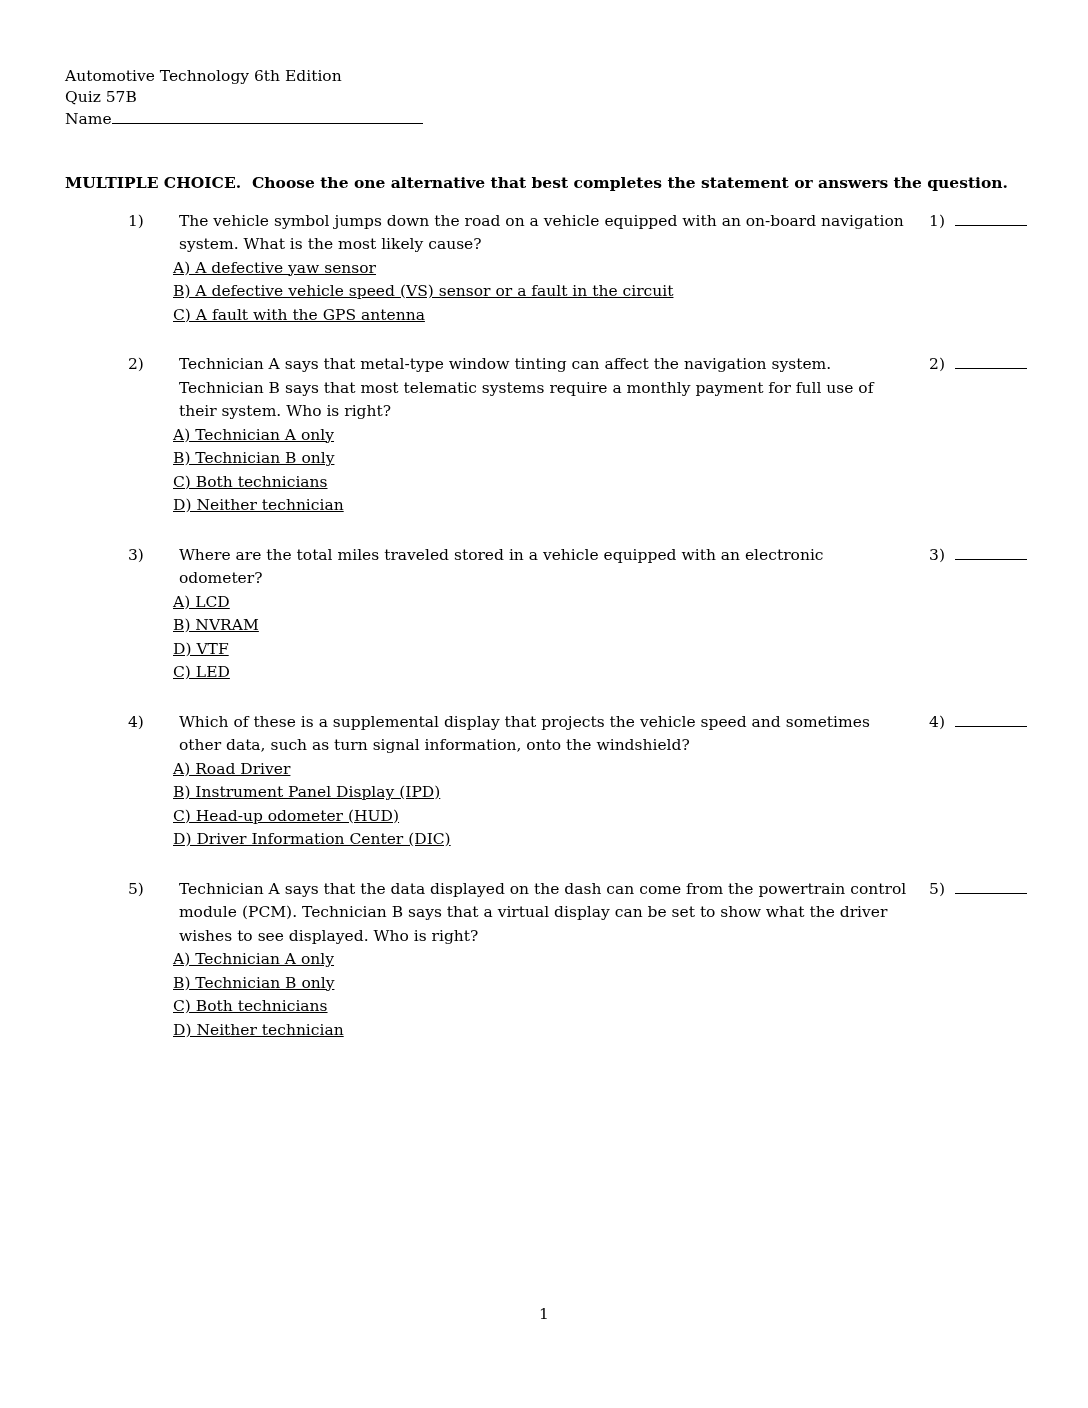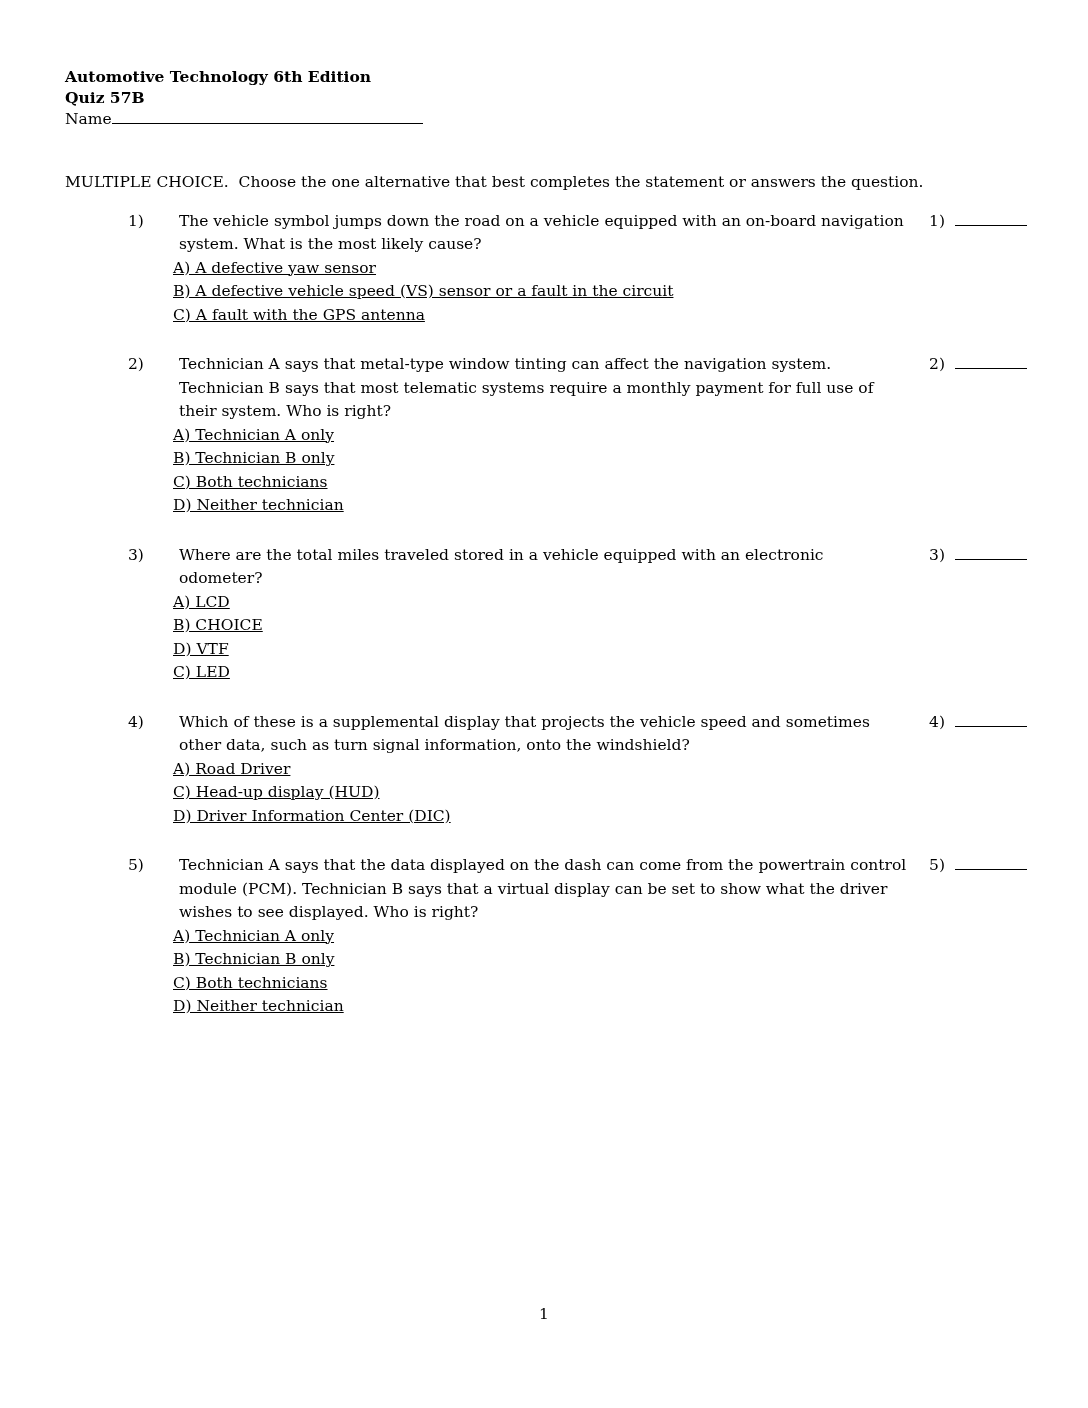--- a/index.html
+++ b/index.html
@@ -15,34 +15,33 @@
     padding: 66px 61px 0 65px;
     background: #ffffff;
     color: #000000;
     font-family: "DejaVu Serif", "Liberation Serif", serif;
     font-size: 15.5px;
     line-height: 23.5px;
     overflow: hidden;
   }
   .doc-title, .doc-subtitle {
     line-height: 21px;
-    font-weight: bold;
   }
   .name-row {
     height: 20px;
   }
   .name-line {
     display: inline-block;
     width: 311px;
     height: 15px;
     border-bottom: 1.4px solid #000000;
   }
   .instructions {
     margin-top: 43px;
-    font-weight: normal;
+    font-weight: bold;
     white-space: pre;
   }
   .questions {
     margin-top: 15px;
   }
   .question {
     display: flex;
     margin-left: 63px;
     margin-bottom: 26px;
   }
@@ -140,39 +139,40 @@
     </section>
 
     <section class="question">
       <div class="q-main">
         <div class="q-head">
           <span class="q-num">3)</span>
           <div class="q-text">Where are the total miles traveled stored in a vehicle equipped with an electronic odometer?</div>
         </div>
         <div class="choices">
           <div class="choice">A) LCD</div>
-          <div class="choice">B) CHOICE</div>
+          <div class="choice">B) NVRAM</div>
           <div class="choice">D) VTF</div>
           <div class="choice">C) LED</div>
         </div>
       </div>
       <div class="q-answer">
         <span class="ans-num">3)</span><span class="ans-blank"></span>
       </div>
     </section>
 
     <section class="question">
       <div class="q-main">
         <div class="q-head">
           <span class="q-num">4)</span>
           <div class="q-text">Which of these is a supplemental display that projects the vehicle speed and sometimes other data, such as turn signal information, onto the windshield?</div>
         </div>
         <div class="choices">
           <div class="choice">A) Road Driver</div>
-          <div class="choice">C) Head-up display (HUD)</div>
+          <div class="choice">B) Instrument Panel Display (IPD)</div>
+          <div class="choice">C) Head-up odometer (HUD)</div>
           <div class="choice">D) Driver Information Center (DIC)</div>
         </div>
       </div>
       <div class="q-answer">
         <span class="ans-num">4)</span><span class="ans-blank"></span>
       </div>
     </section>
 
     <section class="question">
       <div class="q-main">

